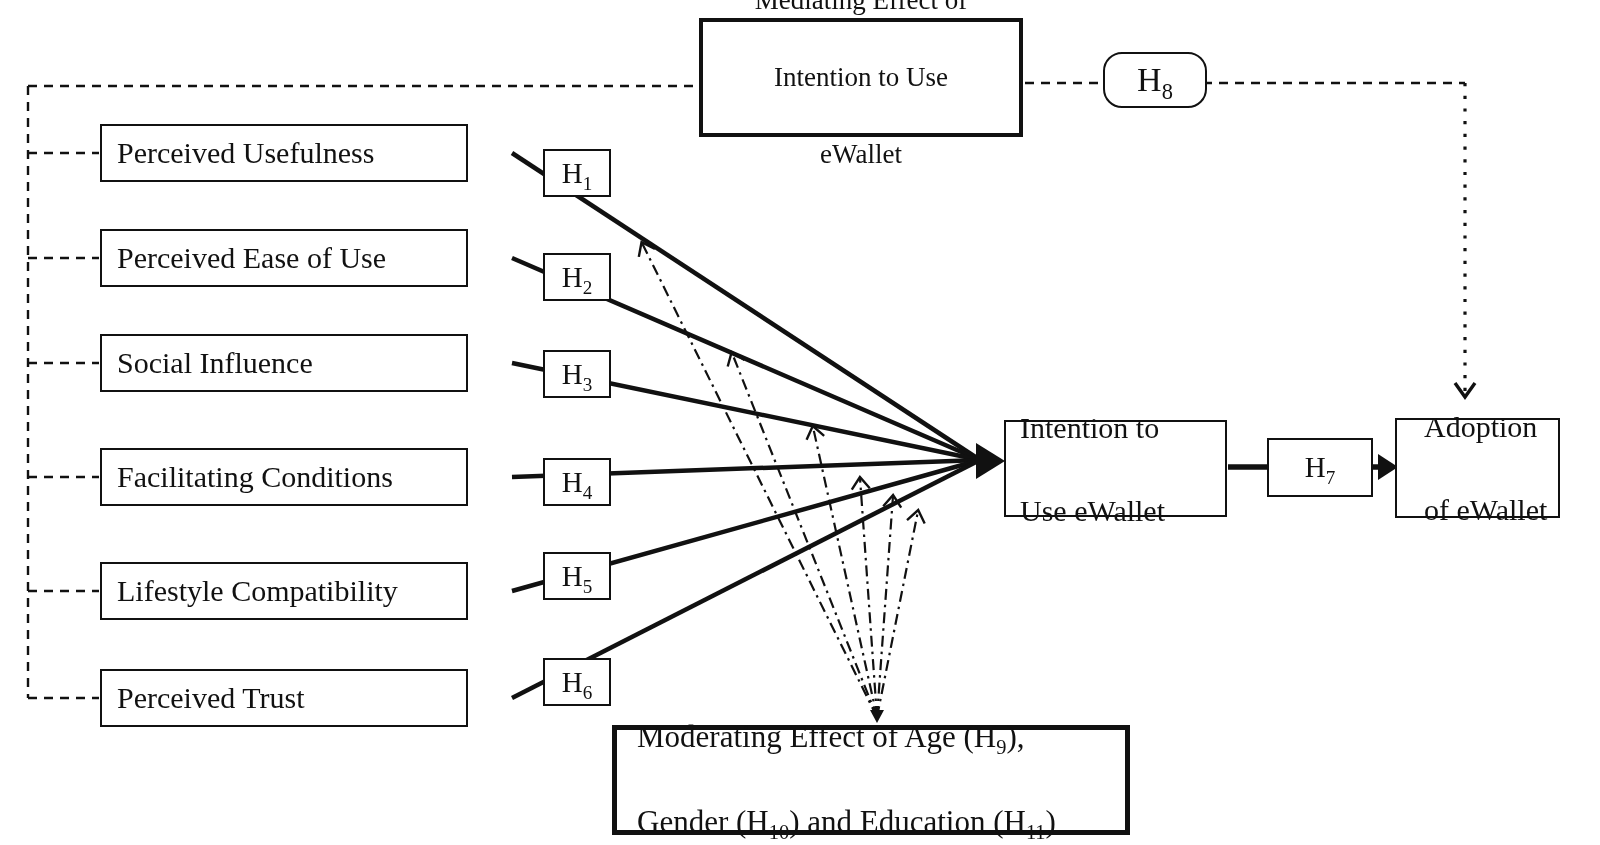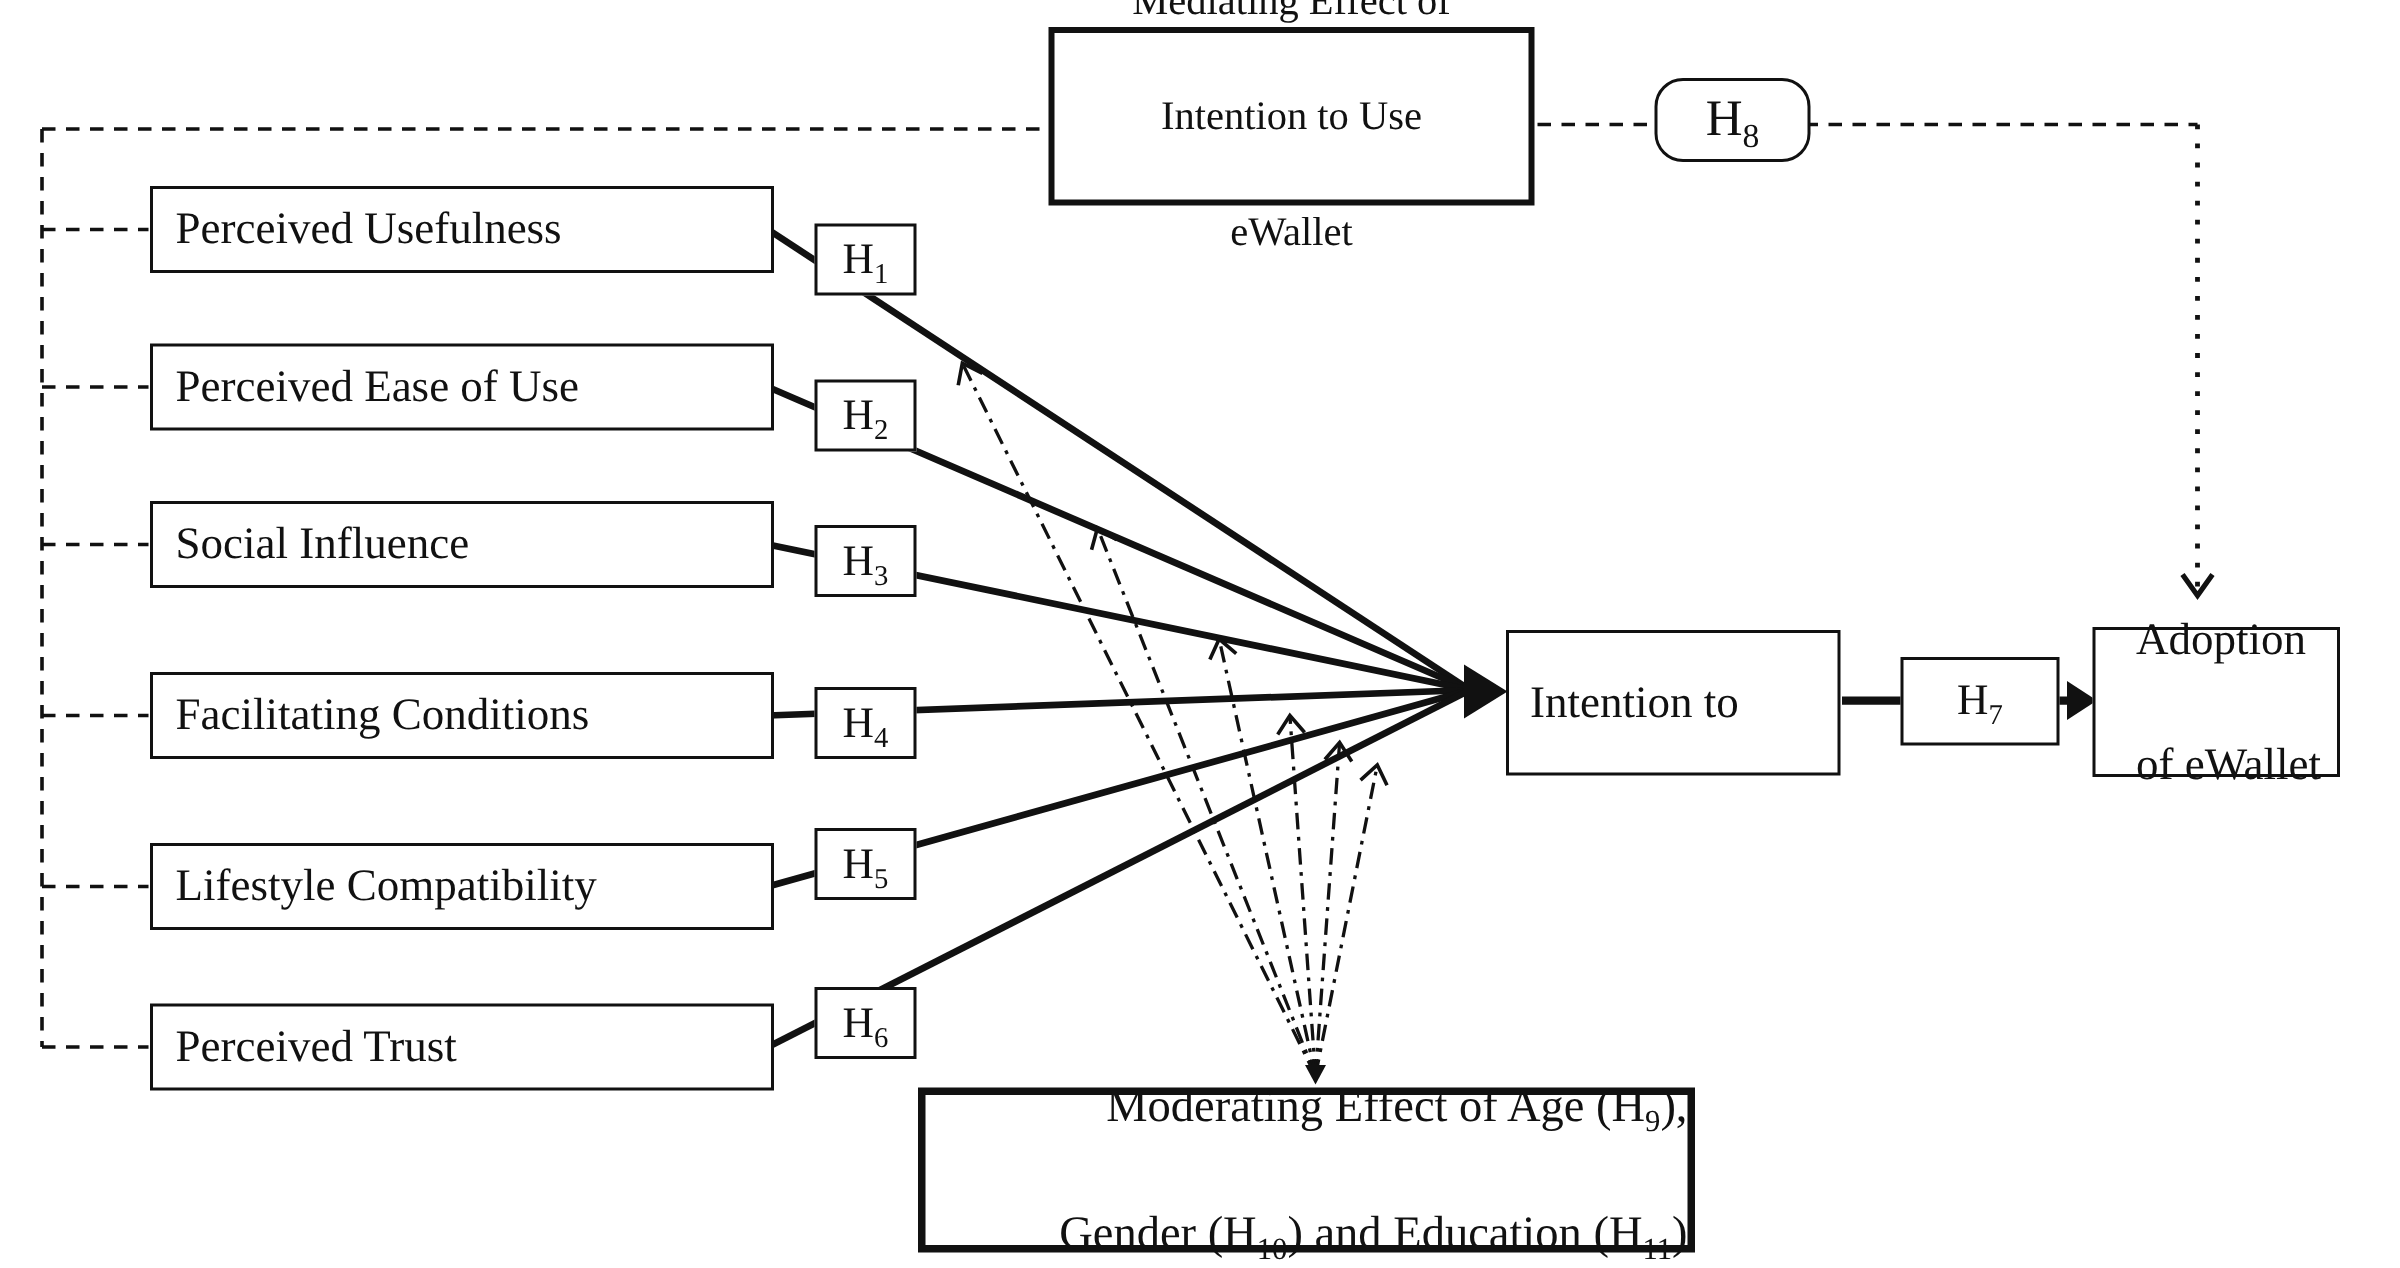--- a/index.html
+++ b/index.html
@@ -1,37 +1,37 @@
 <!DOCTYPE html>
 <html><head>
 <meta charset="utf-8">
 <style>
   html,body{margin:0;padding:0;background:#ffffff;}
   #stage{position:relative;width:1600px;height:845px;background:#ffffff;overflow:hidden;
          font-family:"Liberation Serif","DejaVu Serif",serif;color:#111;}
   svg.lines{position:absolute;left:0;top:0;pointer-events:none;}
   .box{position:absolute;box-sizing:border-box;background:#fff;border:2.5px solid #111;
        display:flex;align-items:center;gap:44px;}
-  .construct{left:100px;width:416px;height:58px;padding-left:15px;font-size:30px;}
+  .construct{left:100px;width:368px;height:58px;padding-left:15px;font-size:30px;}
   .hbox{width:68px;height:48px;left:543px;justify-content:center;font-size:29px;}
   .hyp{white-space:nowrap;}
   sub{font-size:0.66em;line-height:0;}
   .mediator{left:699px;top:18px;width:324px;height:119px;border-width:4px;
             flex-direction:column;justify-content:center;text-align:center;
             font-size:27px;line-height:1.22;}
   .h8box{left:1103px;top:52px;width:104px;height:56px;justify-content:center;font-size:34px;border-radius:19px;}
   .intention{left:1004px;top:420px;width:223px;height:97px;flex-direction:column;
              justify-content:center;align-items:flex-start;padding-left:14px;
              font-size:30px;line-height:1.3;}
   .h7box{left:1267px;top:438px;width:106px;height:59px;justify-content:center;font-size:29px;}
   .adoption{left:1395px;top:418px;width:165px;height:100px;flex-direction:column;
             justify-content:center;align-items:flex-start;padding-left:27px;
             font-size:30px;line-height:1.3;}
   .moderator{left:612px;top:725px;width:518px;height:110px;border-width:5px;
-             flex-direction:column;justify-content:center;align-items:flex-end;
+             flex-direction:column;justify-content:center;align-items:flex-start;
              padding-left:20px;font-size:31px;line-height:1.32;}
   .mline{white-space:nowrap;}
 </style>
 </head>
 <body>
 
 <div id="stage">
 
   <svg class="lines" width="1600" height="845" viewBox="0 0 1600 845">
     <defs>
@@ -119,20 +119,21 @@
   </div>
   <div class="box hbox" style="top:552px">
     <span class="hyp"><span>H</span><sub>5</sub></span>
   </div>
   <div class="box hbox" style="top:658px">
     <span class="hyp"><span>H</span><sub>6</sub></span>
   </div>
 
   <div class="box intention">
     <div>Intention to</div>
+    <div>Use eWallet</div>
   </div>
   <div class="box h7box">
     <span class="hyp"><span>H</span><sub>7</sub></span>
   </div>
   <div class="box adoption">
     <div>Adoption</div>
     <div>of eWallet</div>
   </div>
 
   <div class="box moderator">

